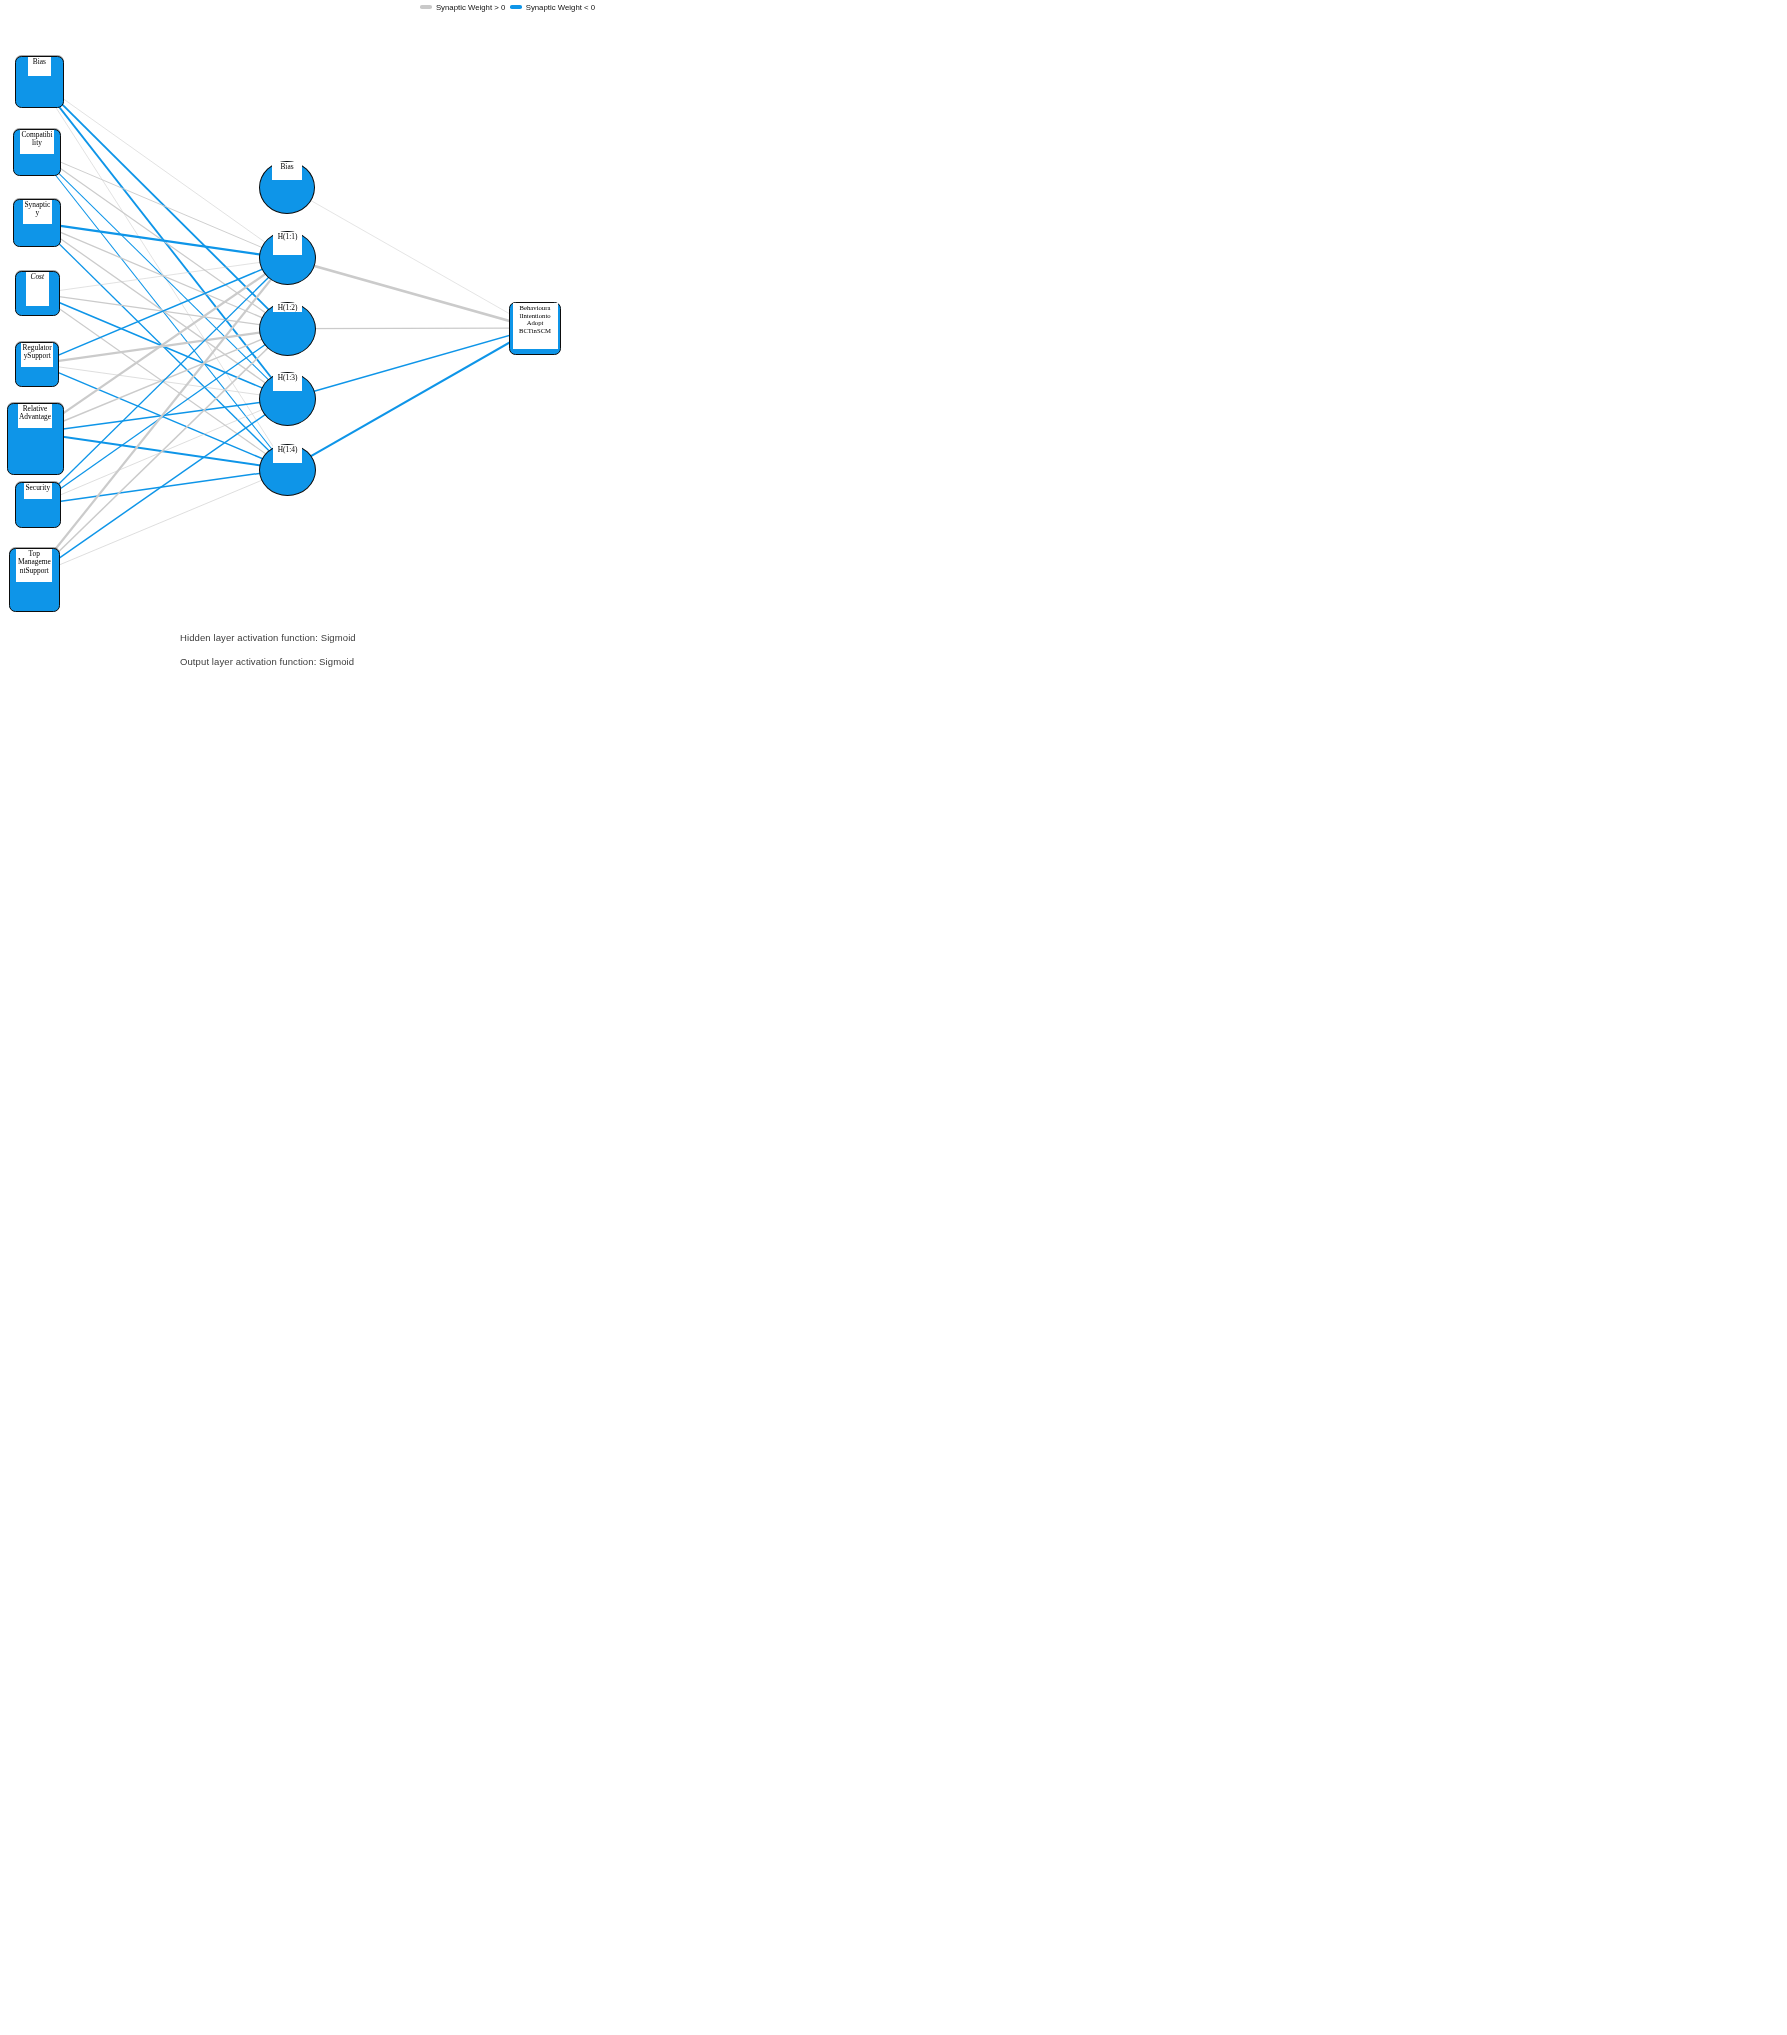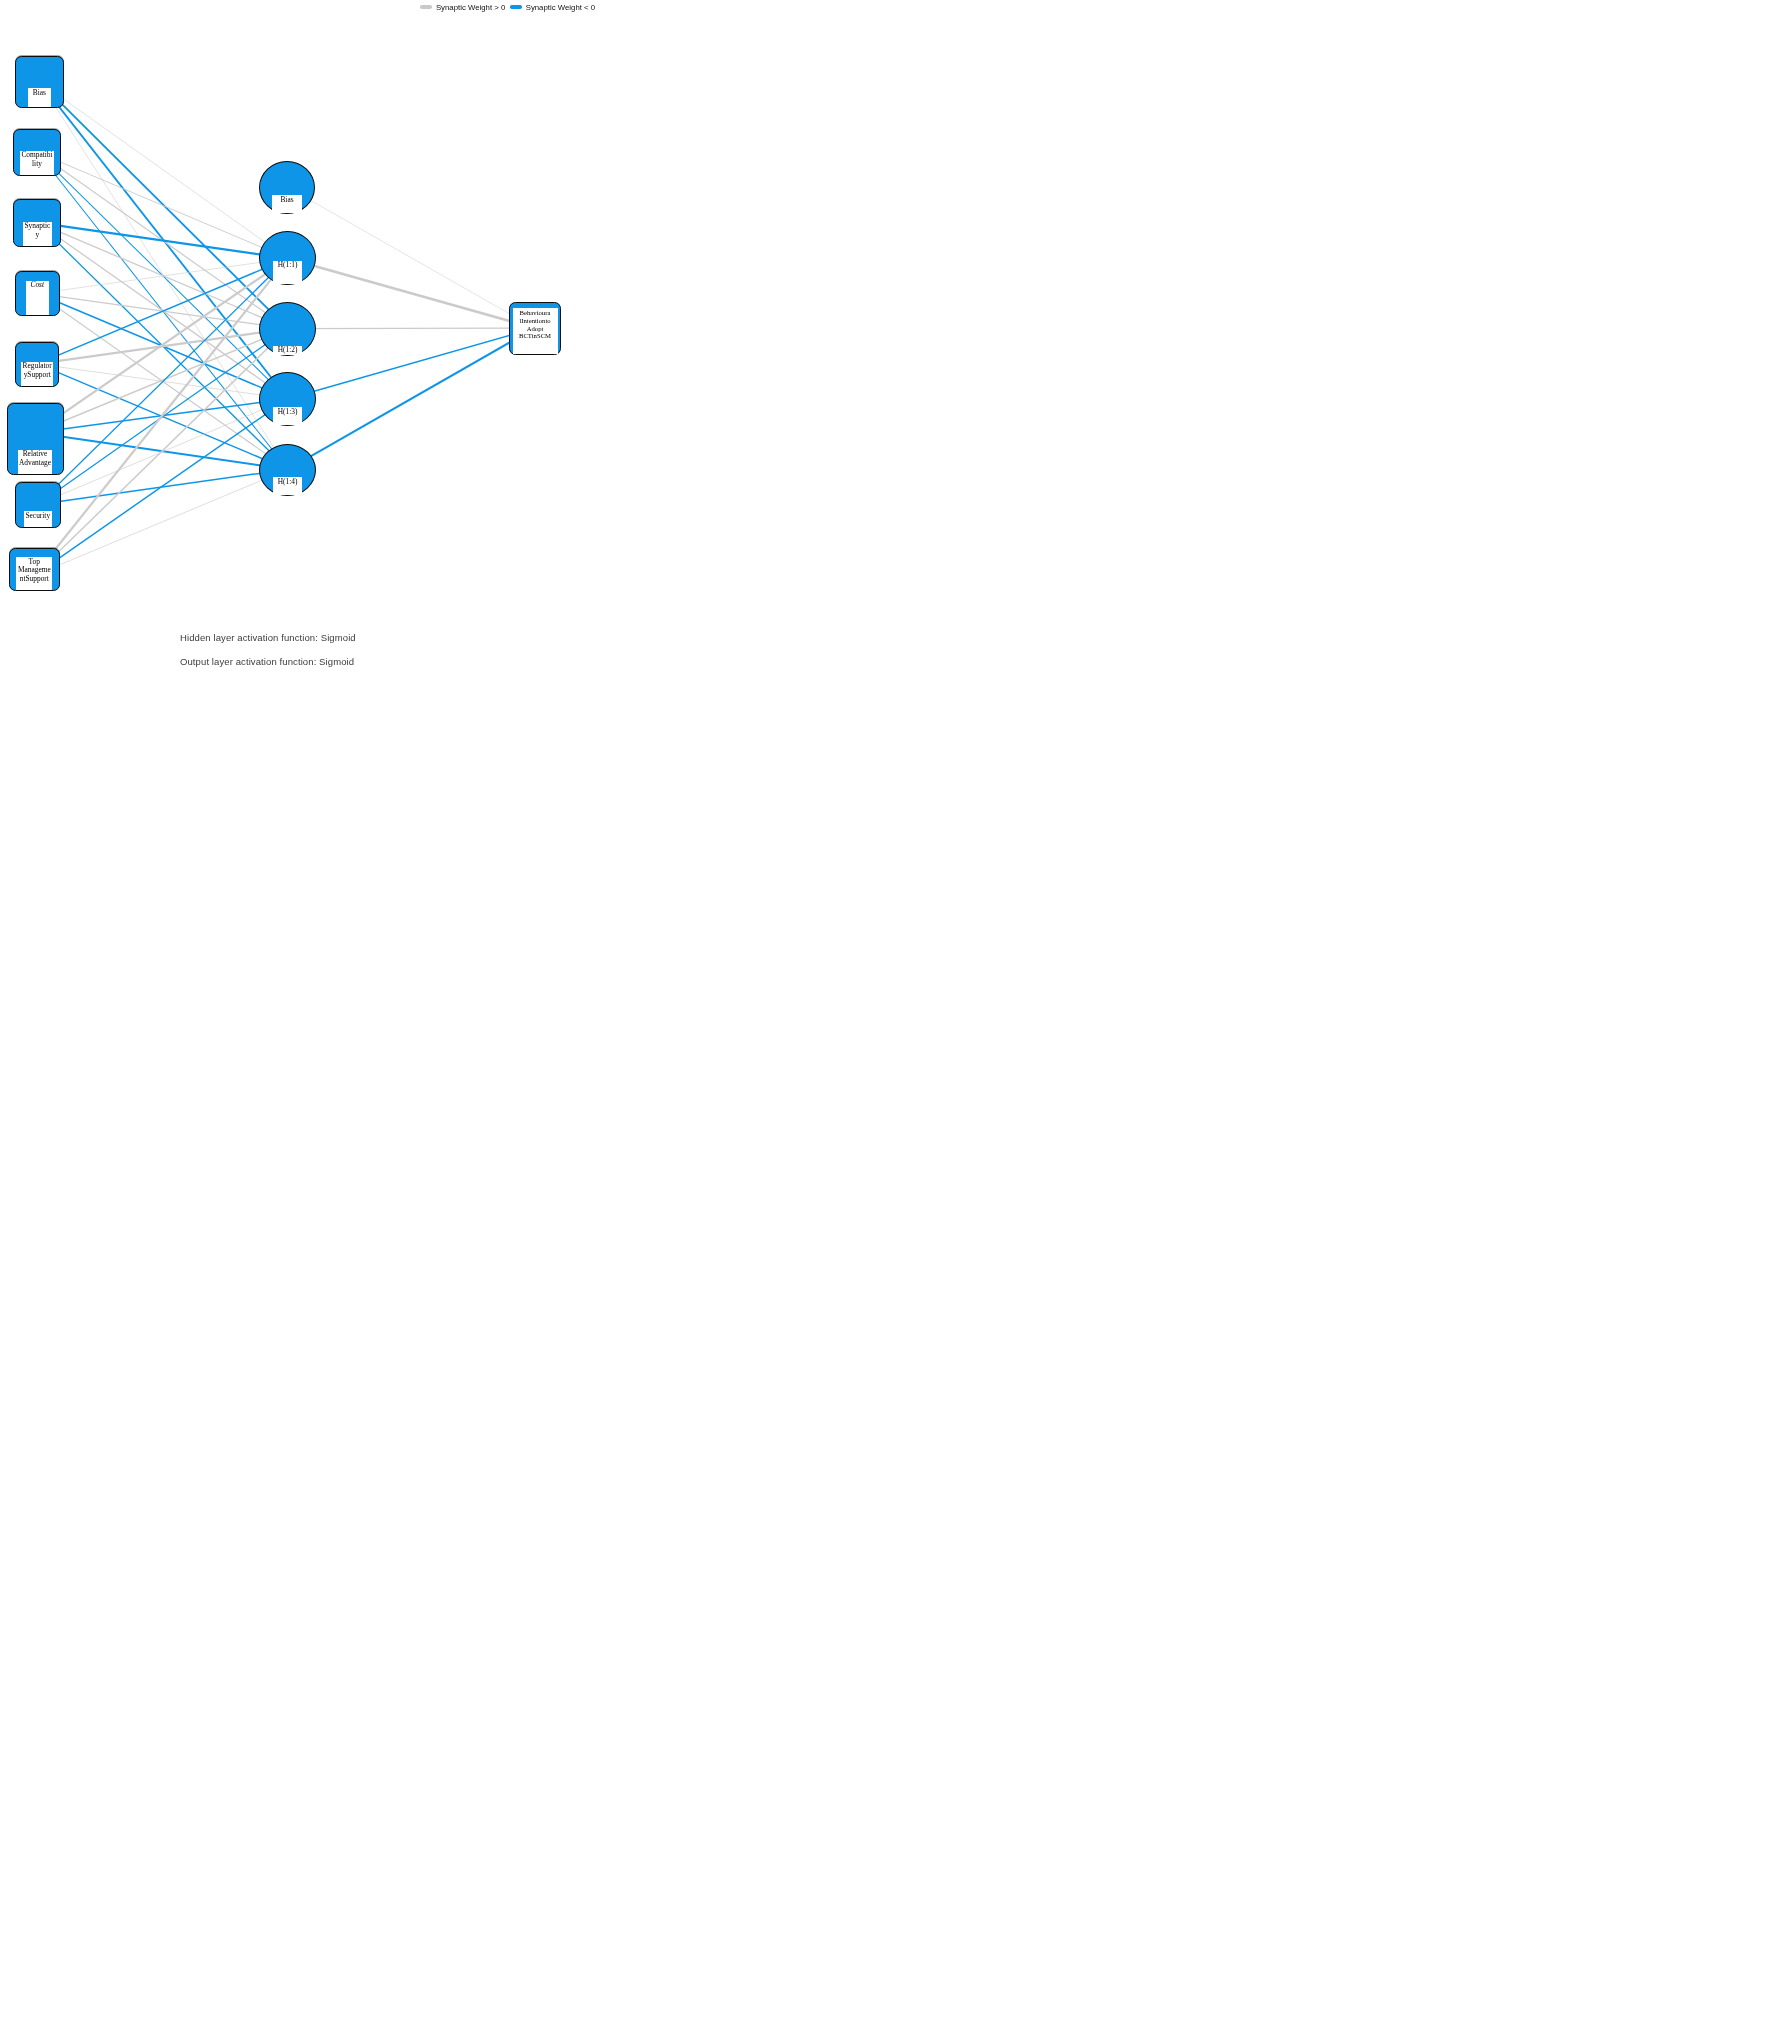--- a/index.html
+++ b/index.html
@@ -9,21 +9,21 @@
     width:596px;height:678px;
     background:#fff;
     font-family:"Liberation Sans", sans-serif;
     overflow:hidden;
   }
   #edge-layer{position:absolute;left:0;top:0;width:596px;height:678px;}
   .node{
     position:absolute;
     box-sizing:border-box;
     border:1.2px solid #0d0d0d;
-    display:flex;align-items:flex-end;justify-content:center;
+    display:flex;align-items:flex-start;justify-content:center;
     box-shadow:0 -0.9px 0 rgba(0,0,0,.35);
   }
   .node.roundrect{border-radius:6.5px;}
   .node.ellipse{border-radius:50%;box-shadow:none;}
   .node.output-rect{border-radius:6.5px;box-shadow:none;}
   .node-label{
     background:#ffffff;
     color:#000;
     font-family:"Liberation Serif","DejaVu Serif",serif;
     font-size:7.4px;line-height:1.15;
@@ -110,21 +110,21 @@
         <span class="node-label">Regulator
 ySupport</span>
       </div>
       <div class="node roundrect" style="background: rgb(14, 149, 232); border-color: rgb(13, 13, 13); left: 6.5px; top: 403px; width: 57px; height: 72px;">
         <span class="node-label">Relative
 Advantage</span>
       </div>
       <div class="node roundrect" style="background: rgb(14, 149, 232); border-color: rgb(13, 13, 13); left: 14.8px; top: 482px; width: 46px; height: 46px;">
         <span class="node-label">Security</span>
       </div>
-      <div class="node roundrect" style="background: rgb(14, 149, 232); border-color: rgb(13, 13, 13); left: 8.8px; top: 548px; width: 51px; height: 43px;">
+      <div class="node roundrect" style="background: rgb(14, 149, 232); border-color: rgb(13, 13, 13); left: 8.8px; top: 548px; width: 51px; height: 64px;">
         <span class="node-label">Top
 Manageme
 ntSupport</span>
       </div>
       <div class="node ellipse" style="background: rgb(14, 149, 232); border-color: rgb(13, 13, 13); left: 259px; top: 161px; width: 56px; height: 53px;">
         <span class="node-label" style="min-width: 27px; padding-bottom: 8.3px;">Bias</span>
       </div>
       <div class="node ellipse" style="background: rgb(14, 149, 232); border-color: rgb(13, 13, 13); left: 259px; top: 231px; width: 57px; height: 54px;">
         <span class="node-label" style="min-width: 27px; padding-bottom: 14px;">H(1:1)</span>
       </div>

